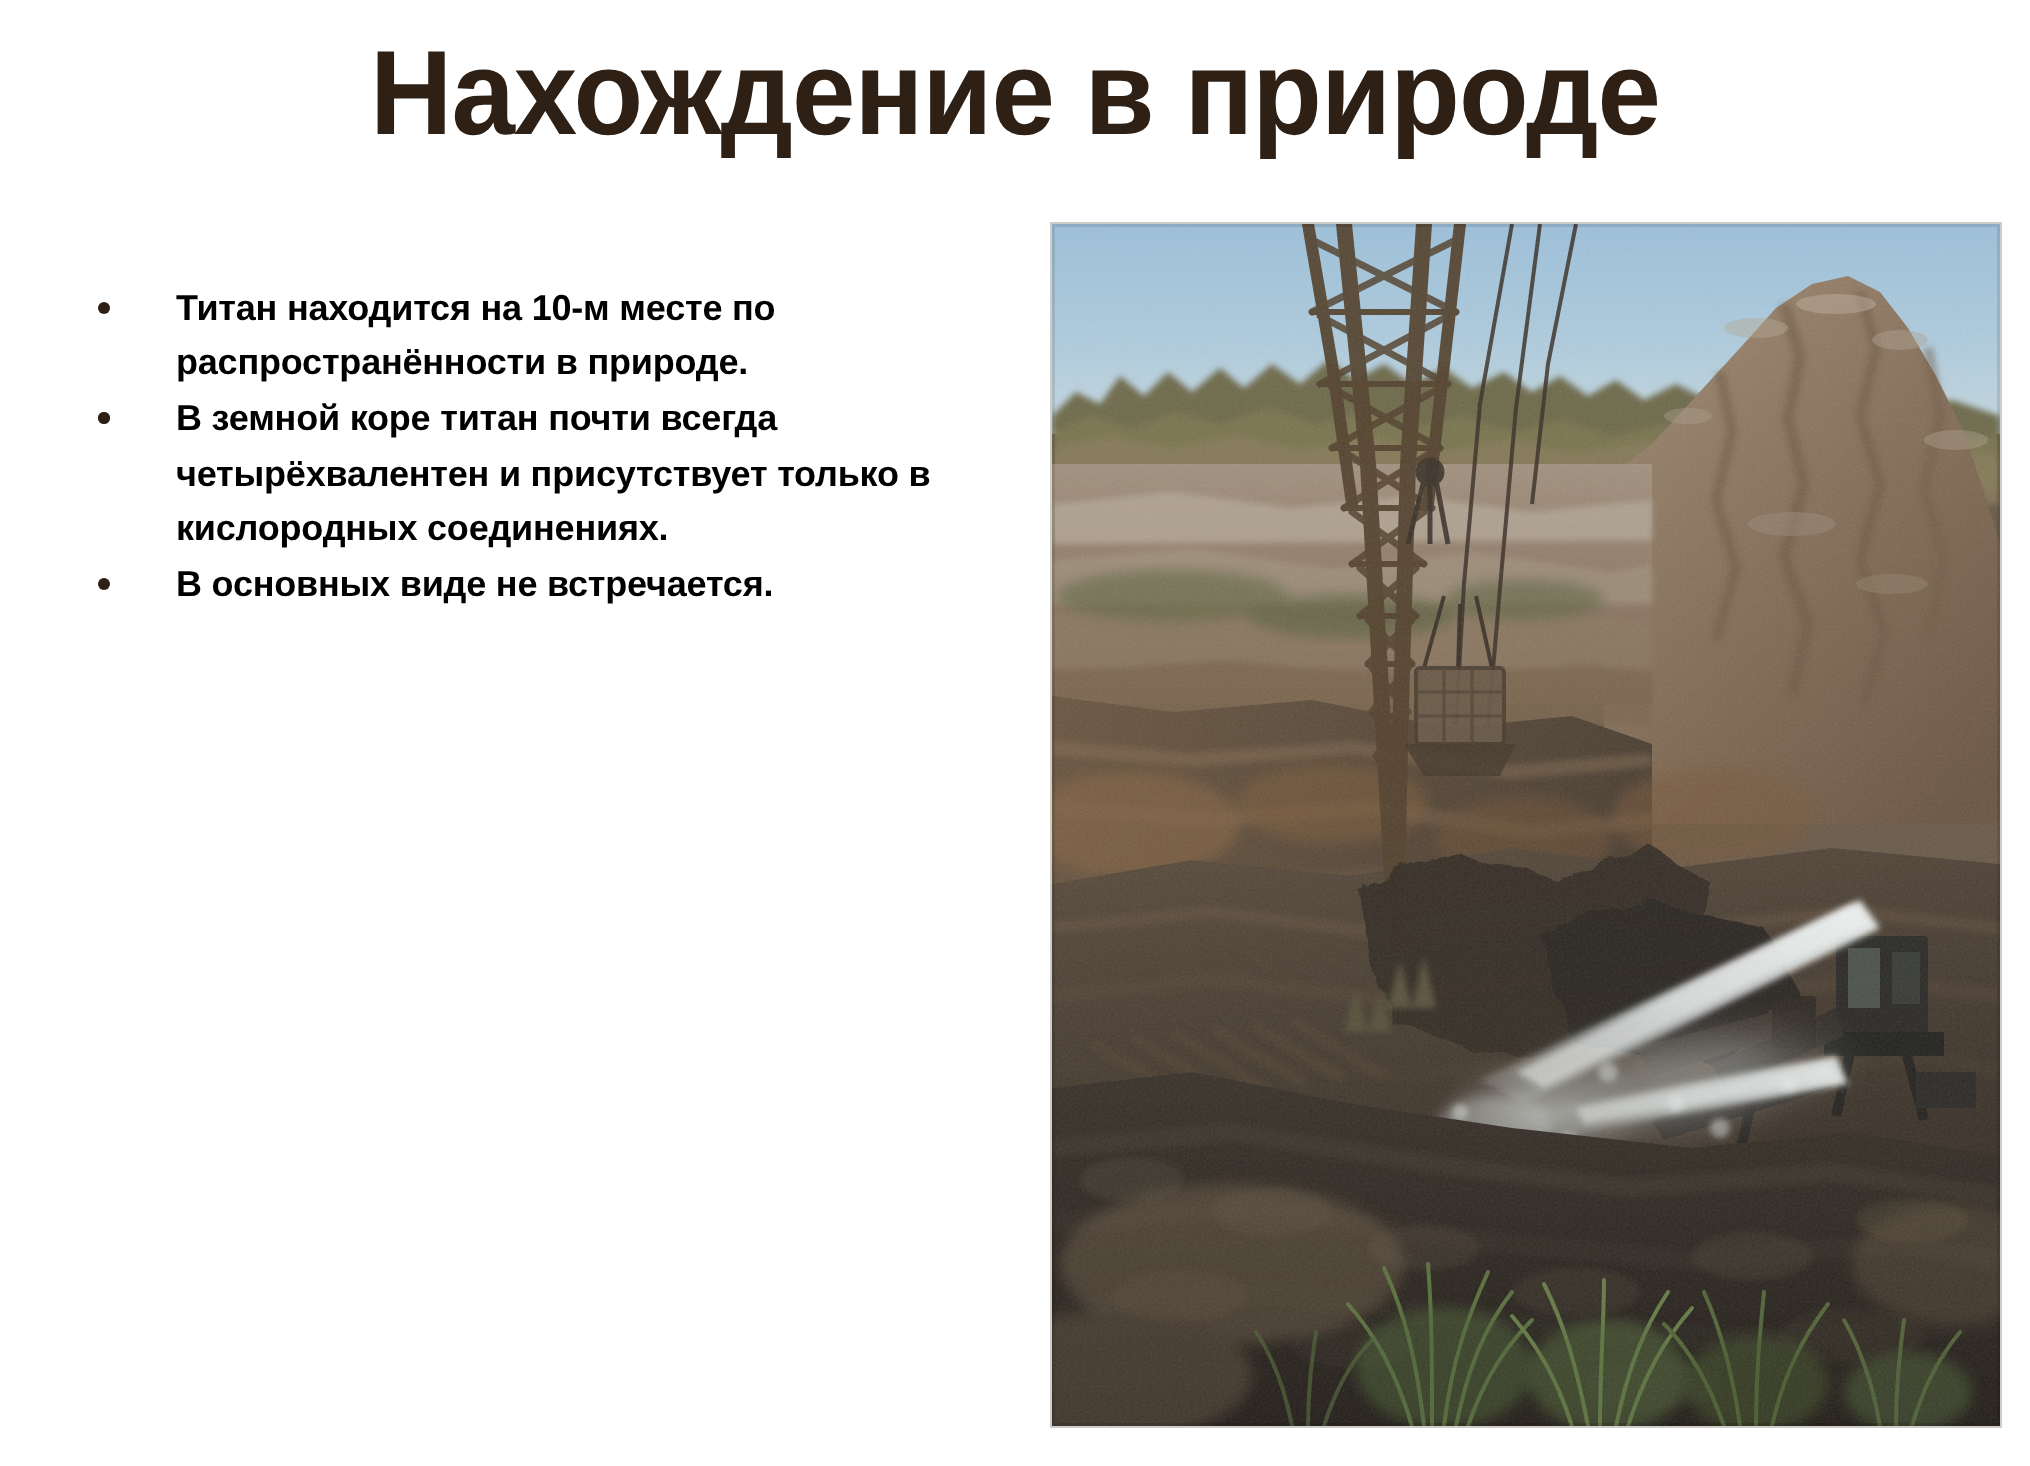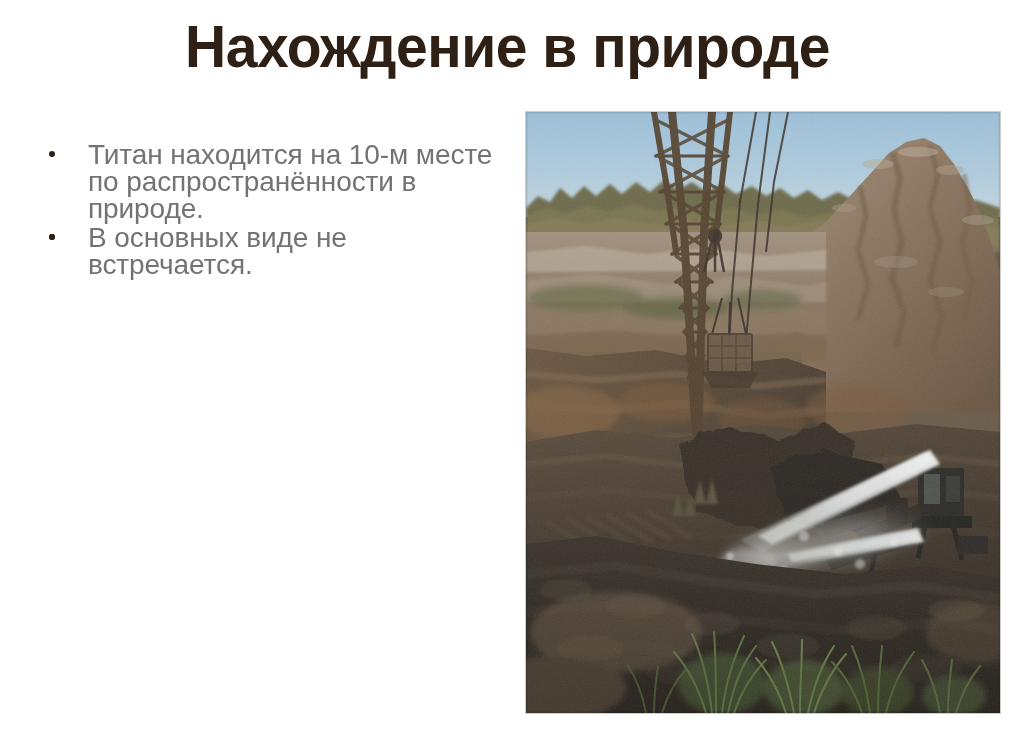--- a/index.html
+++ b/index.html
@@ -49,24 +49,24 @@
     left: 34px;
     top: 141px;
     width: 478px;
     list-style: none;
   }
 
   .bullet-item {
     position: relative;
     padding-left: 54px;
     margin-bottom: 1px;
-    color: #737373;
-    font-size: 28px;
+    color: #000000;
+    font-size: 18px;
     line-height: 27.2px;
-    font-weight: 400;
+    font-weight: 700;
     letter-spacing: -0.1px;
   }
 
   .bullet-marker {
     position: absolute;
     left: 15px;
     top: 10px;
     width: 6px;
     height: 6px;
     border-radius: 50%;
@@ -101,20 +101,24 @@
     <li class="bullet-item">
       <span class="bullet-marker"></span>
       <span class="bullet-text">Титан находится на 10-м месте по распространённости в природе.</span>
     </li>
 
 
     <li class="bullet-item">
       <span class="bullet-marker"></span>
     </li>
 
+    <li class="bullet-item">
+      <span class="bullet-marker"></span>
+      <span class="bullet-text">В земной коре титан почти всегда четырёхвалентен и присутствует только в кислородных соединениях.</span>
+    </li>
 
     <li class="bullet-item">
       <span class="bullet-marker"></span>
       <span class="bullet-text">В основных виде не встречается.</span>
     </li>
 
   </ul>
 
   <div class="photo-frame">
     <svg class="photo-svg" viewBox="0 0 474 601" preserveAspectRatio="none">

